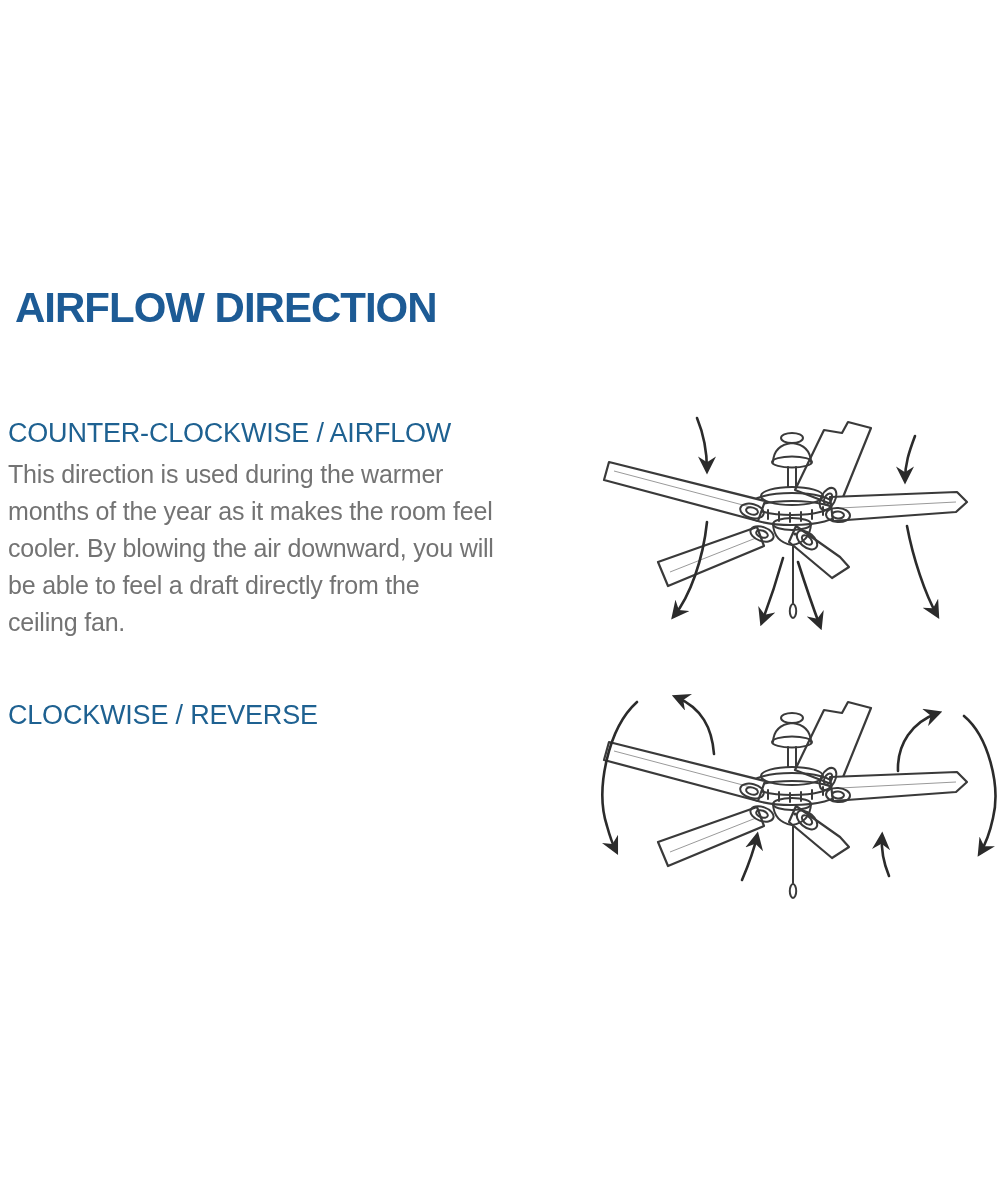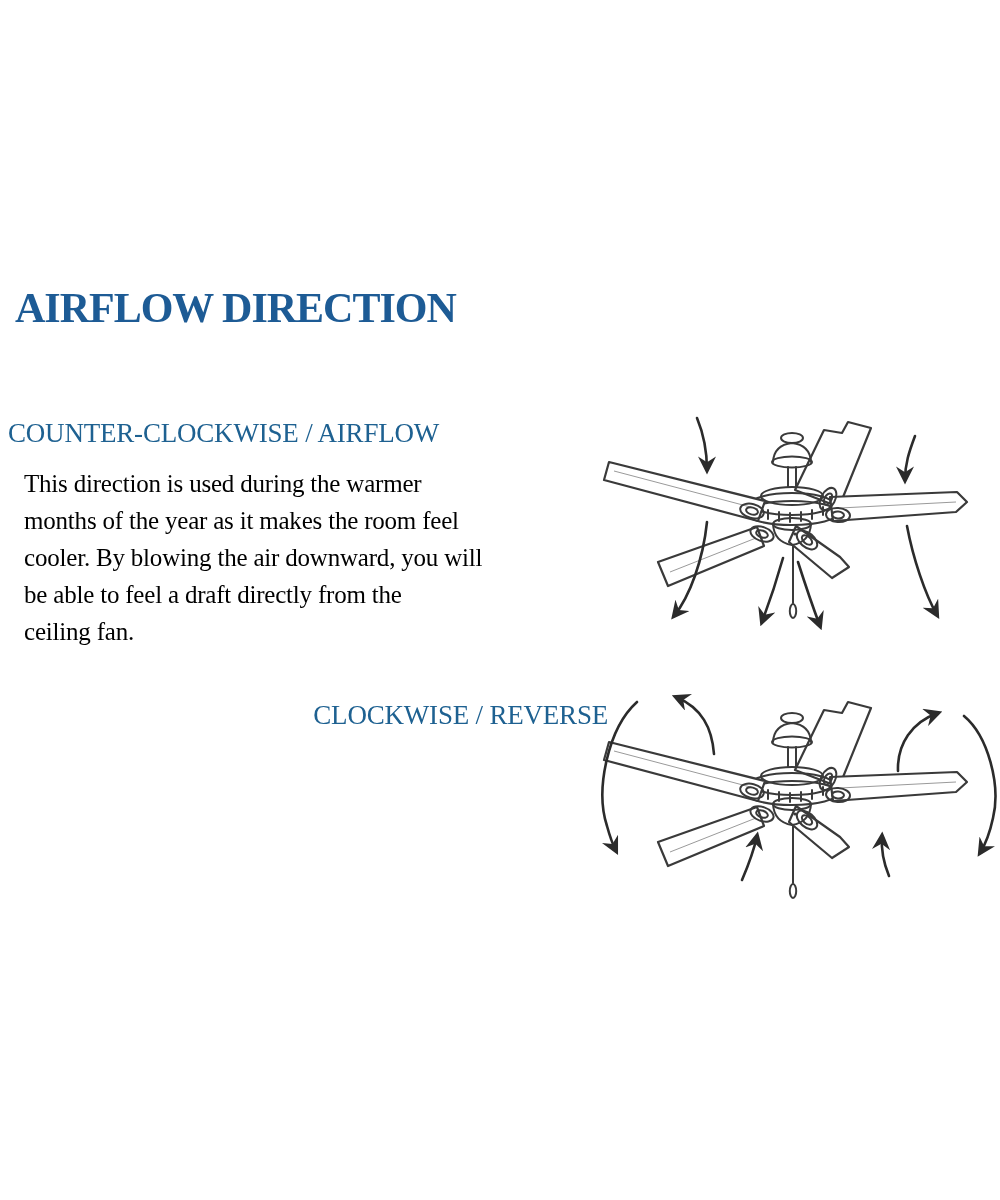--- a/index.html
+++ b/index.html
@@ -1,24 +1,24 @@
 <!DOCTYPE html>
 <html><head>
 <meta charset="utf-8">
 <style>
   html,body{margin:0;padding:0;background:#fff;}
   .page{position:relative;width:1000px;height:1200px;background:#ffffff;overflow:hidden;
-        font-family:Liberation Serif, serif;}
+        font-family:Liberation Sans, sans-serif;}
   .title{position:absolute;left:15px;top:284px;margin:0;
          font-size:42px;font-weight:bold;letter-spacing:-1px;color:#1d5b95;}
   .text-block{position:absolute;left:8px;width:600px;}
   .text-block.s1{top:418px;}
-  .text-block.s2{top:700px;text-align:right;}
+  .text-block.s2{top:700px;}
   .heading{margin:0 0 7px 0;font-size:27px;font-weight:normal;letter-spacing:-0.2px;color:#1e6191;}
-  .body{margin:16px;font-size:25px;line-height:37px;letter-spacing:-0.2px;color:#000000;
+  .body{margin:0;font-size:25px;line-height:37px;letter-spacing:-0.2px;color:#737373;
         white-space:pre-line;}
   .diagram{position:absolute;left:590px;width:410px;height:260px;}
   .diagram.d1{top:400px;}
   .diagram.d2{top:680px;}
   svg{display:block;}
   .fanline{stroke:#3a3a3a;fill:none;stroke-width:2;stroke-linecap:round;stroke-linejoin:round;}
   .blade{fill:#ffffff;stroke:#3a3a3a;stroke-width:2.2;stroke-linejoin:round;}
   .bladeline{stroke:#9a9a9a;stroke-width:1;fill:none;}
   .arrow{stroke:#2b2b2b;stroke-width:2.6;fill:none;stroke-linecap:round;}
 </style>

